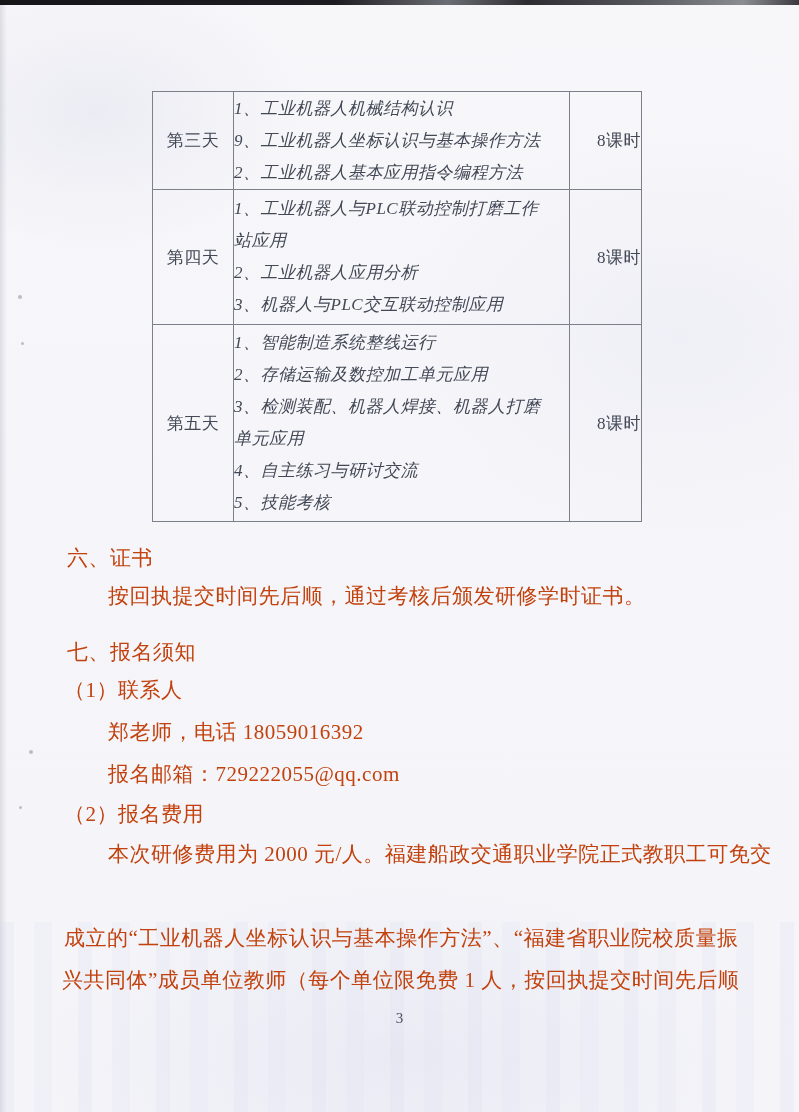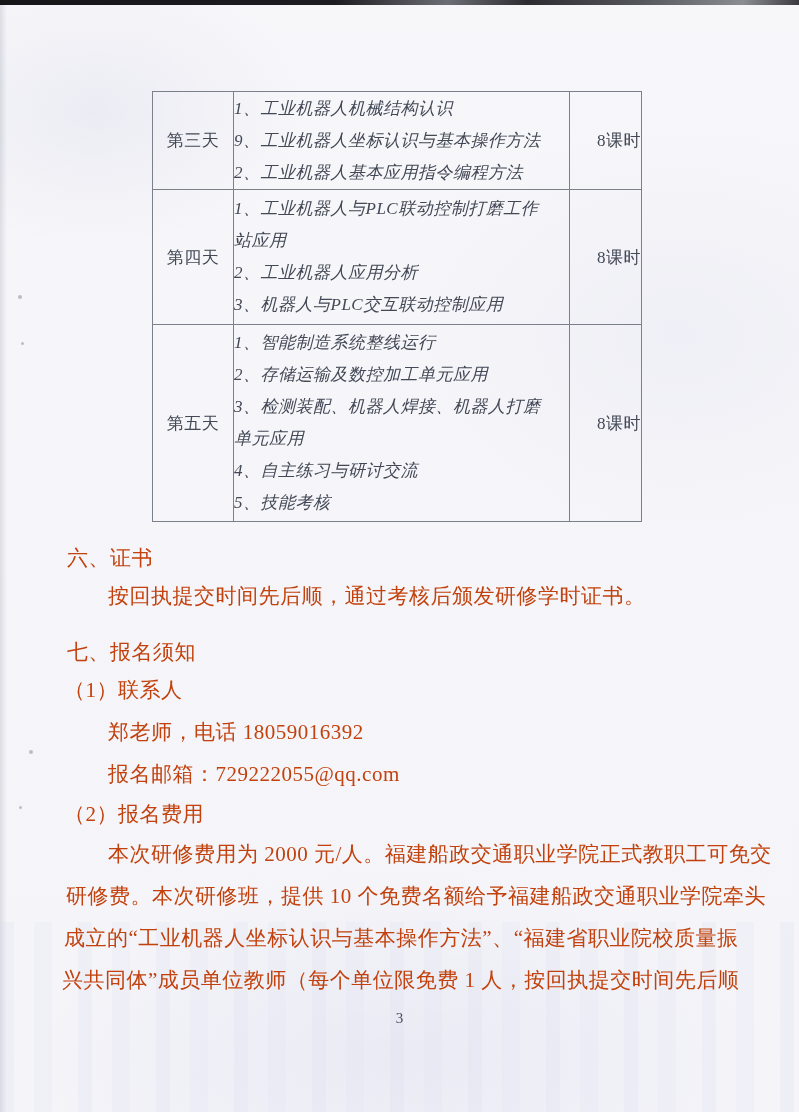--- a/index.html
+++ b/index.html
@@ -117,19 +117,18 @@
   <div class="tline l-cert-body">按回执提交时间先后顺，通过考核后颁发研修学时证书。</div>
 
   <div class="tline h-reg">七、报名须知</div>
 
   <div class="tline h-contact">（1）联系人</div>
   <div class="tline l-phone">郑老师，电话 18059016392</div>
   <div class="tline l-email">报名邮箱：729222055@qq.com</div>
 
   <div class="tline h-fee">（2）报名费用</div>
   <div class="tline p1">本次研修费用为 2000 元/人。福建船政交通职业学院正式教职工可免交</div>
-  <div class="tline p2">研修费。本次研修班，提供 10 个免费名额给予福建船政交通职业学院牵头</div>
   <div class="tline p3">成立的“工业机器人坐标认识与基本操作方法”、“福建省职业院校质量振</div>
   <div class="tline p4">兴共同体”成员单位教师（每个单位限免费 1 人，按回执提交时间先后顺</div>
 
   <div class="pagenum">3</div>
 
 </div>
 
 </body></html>

